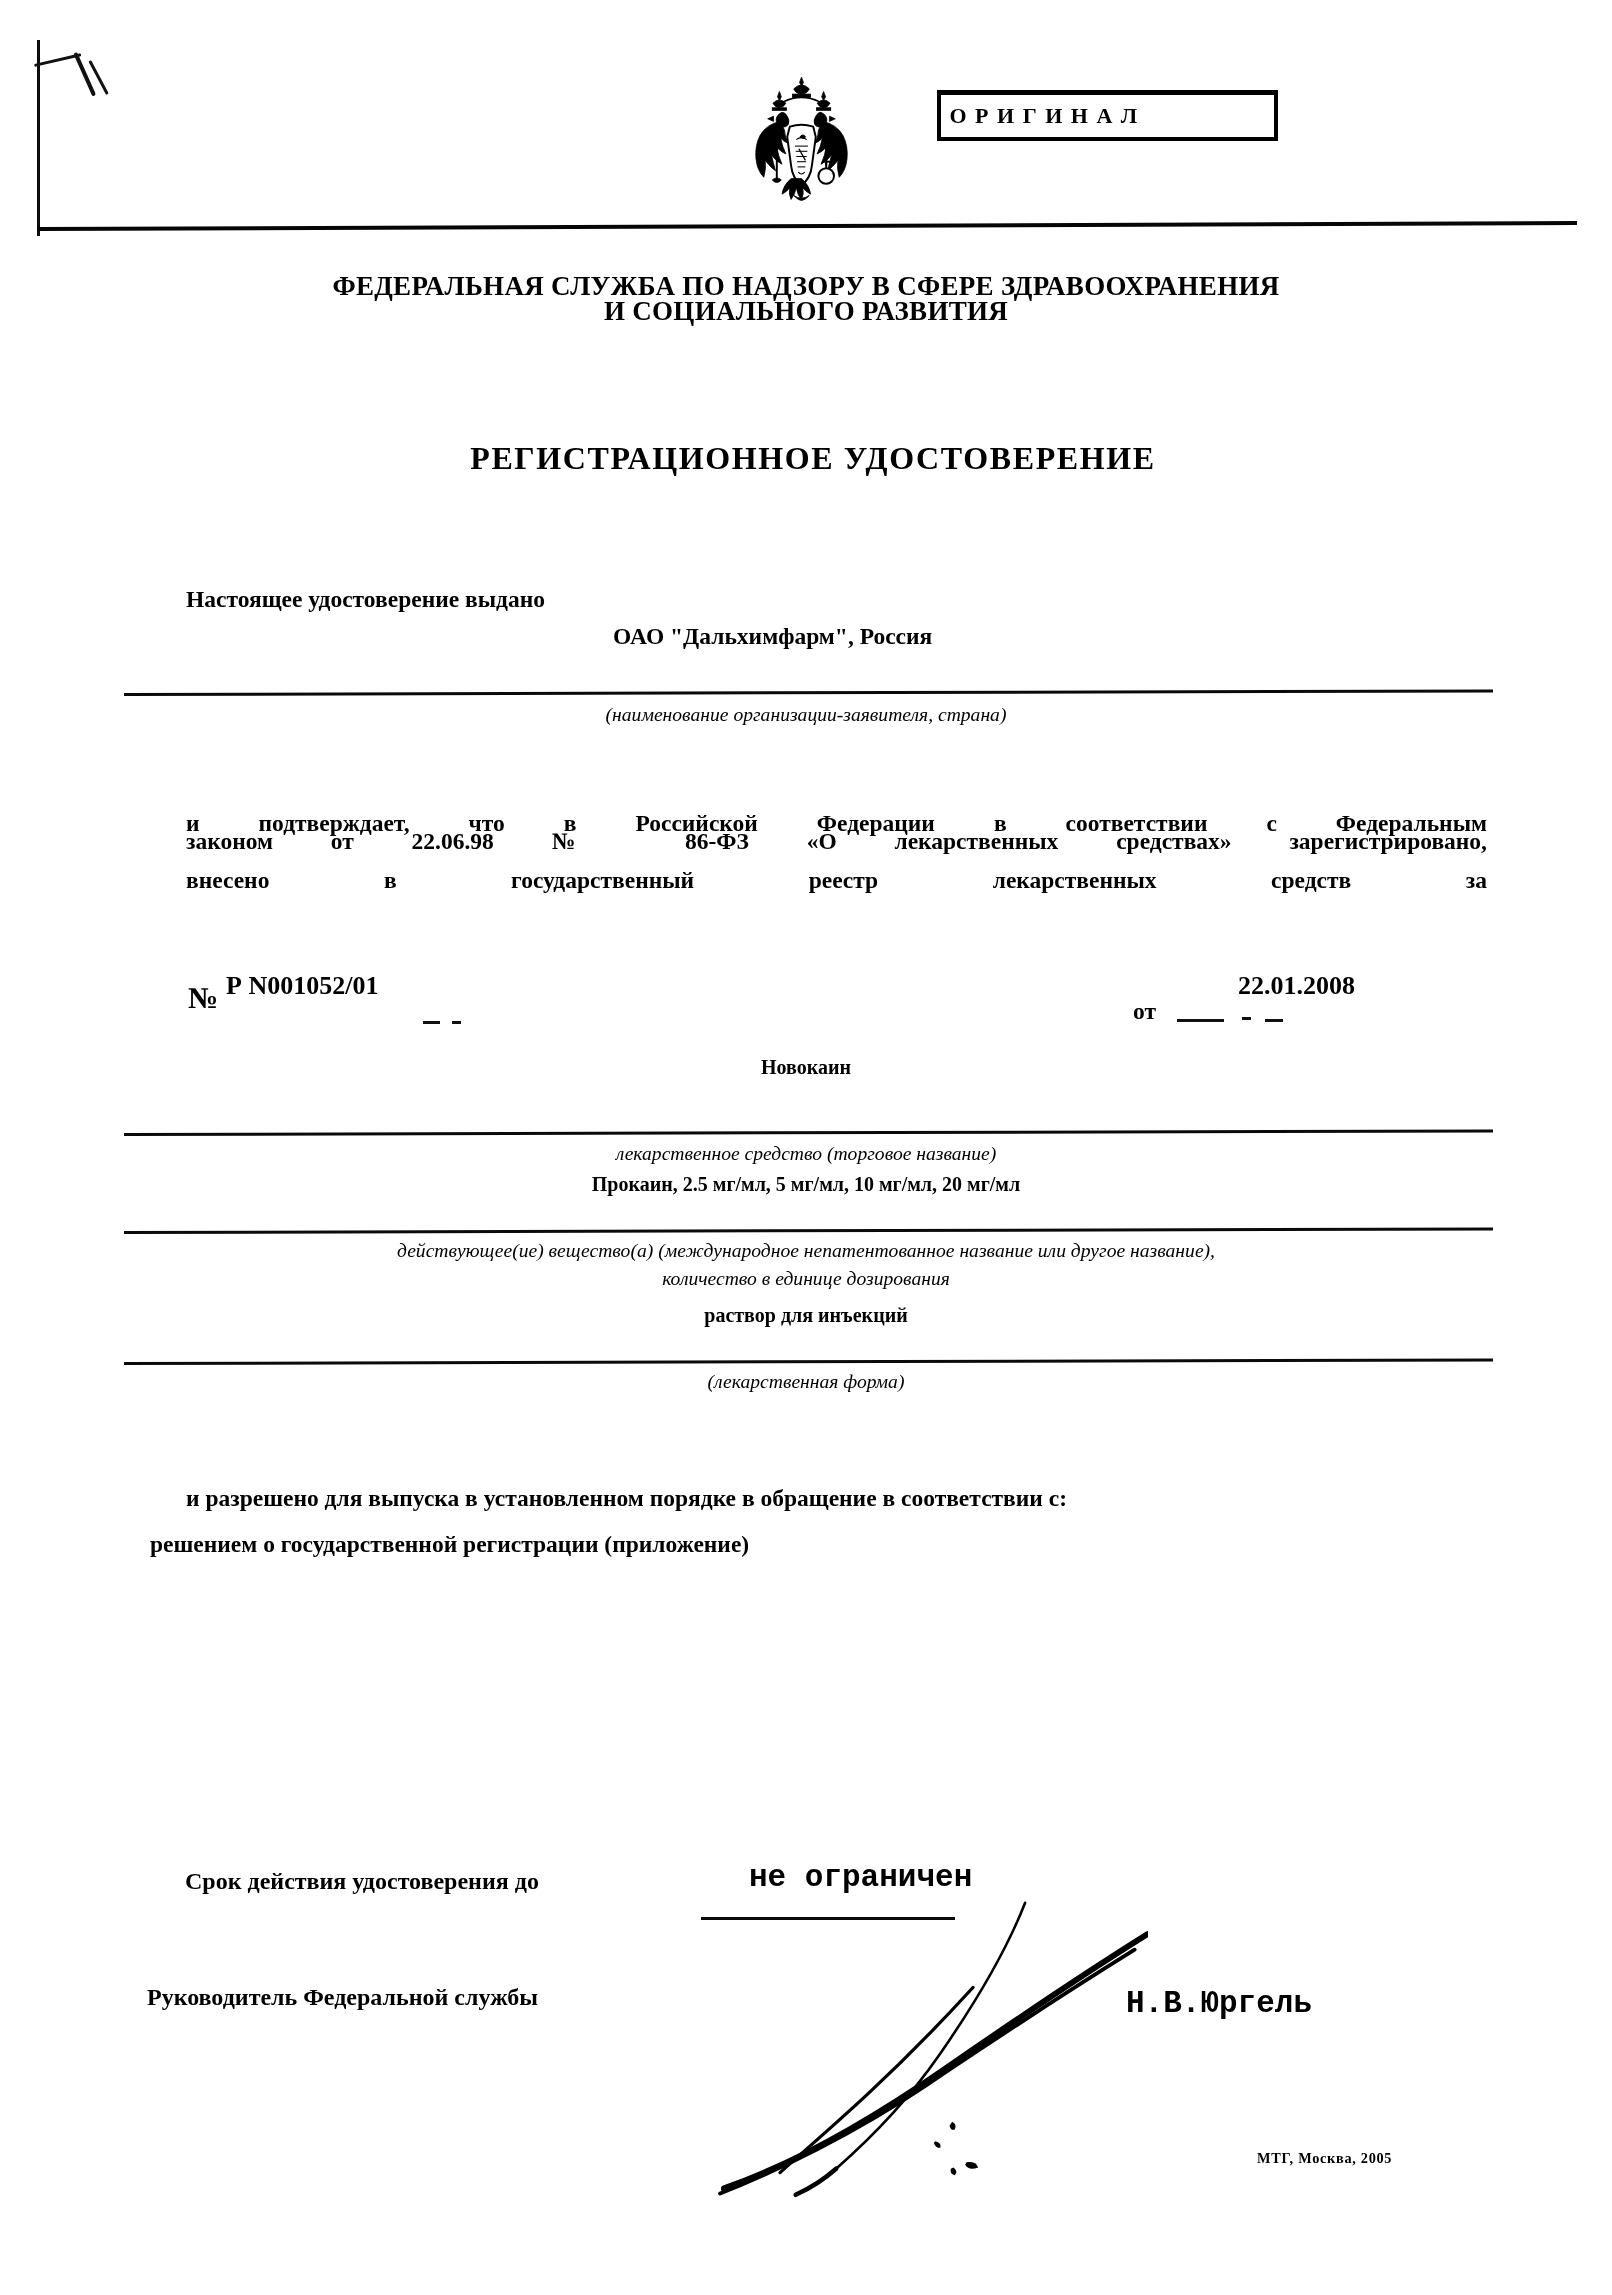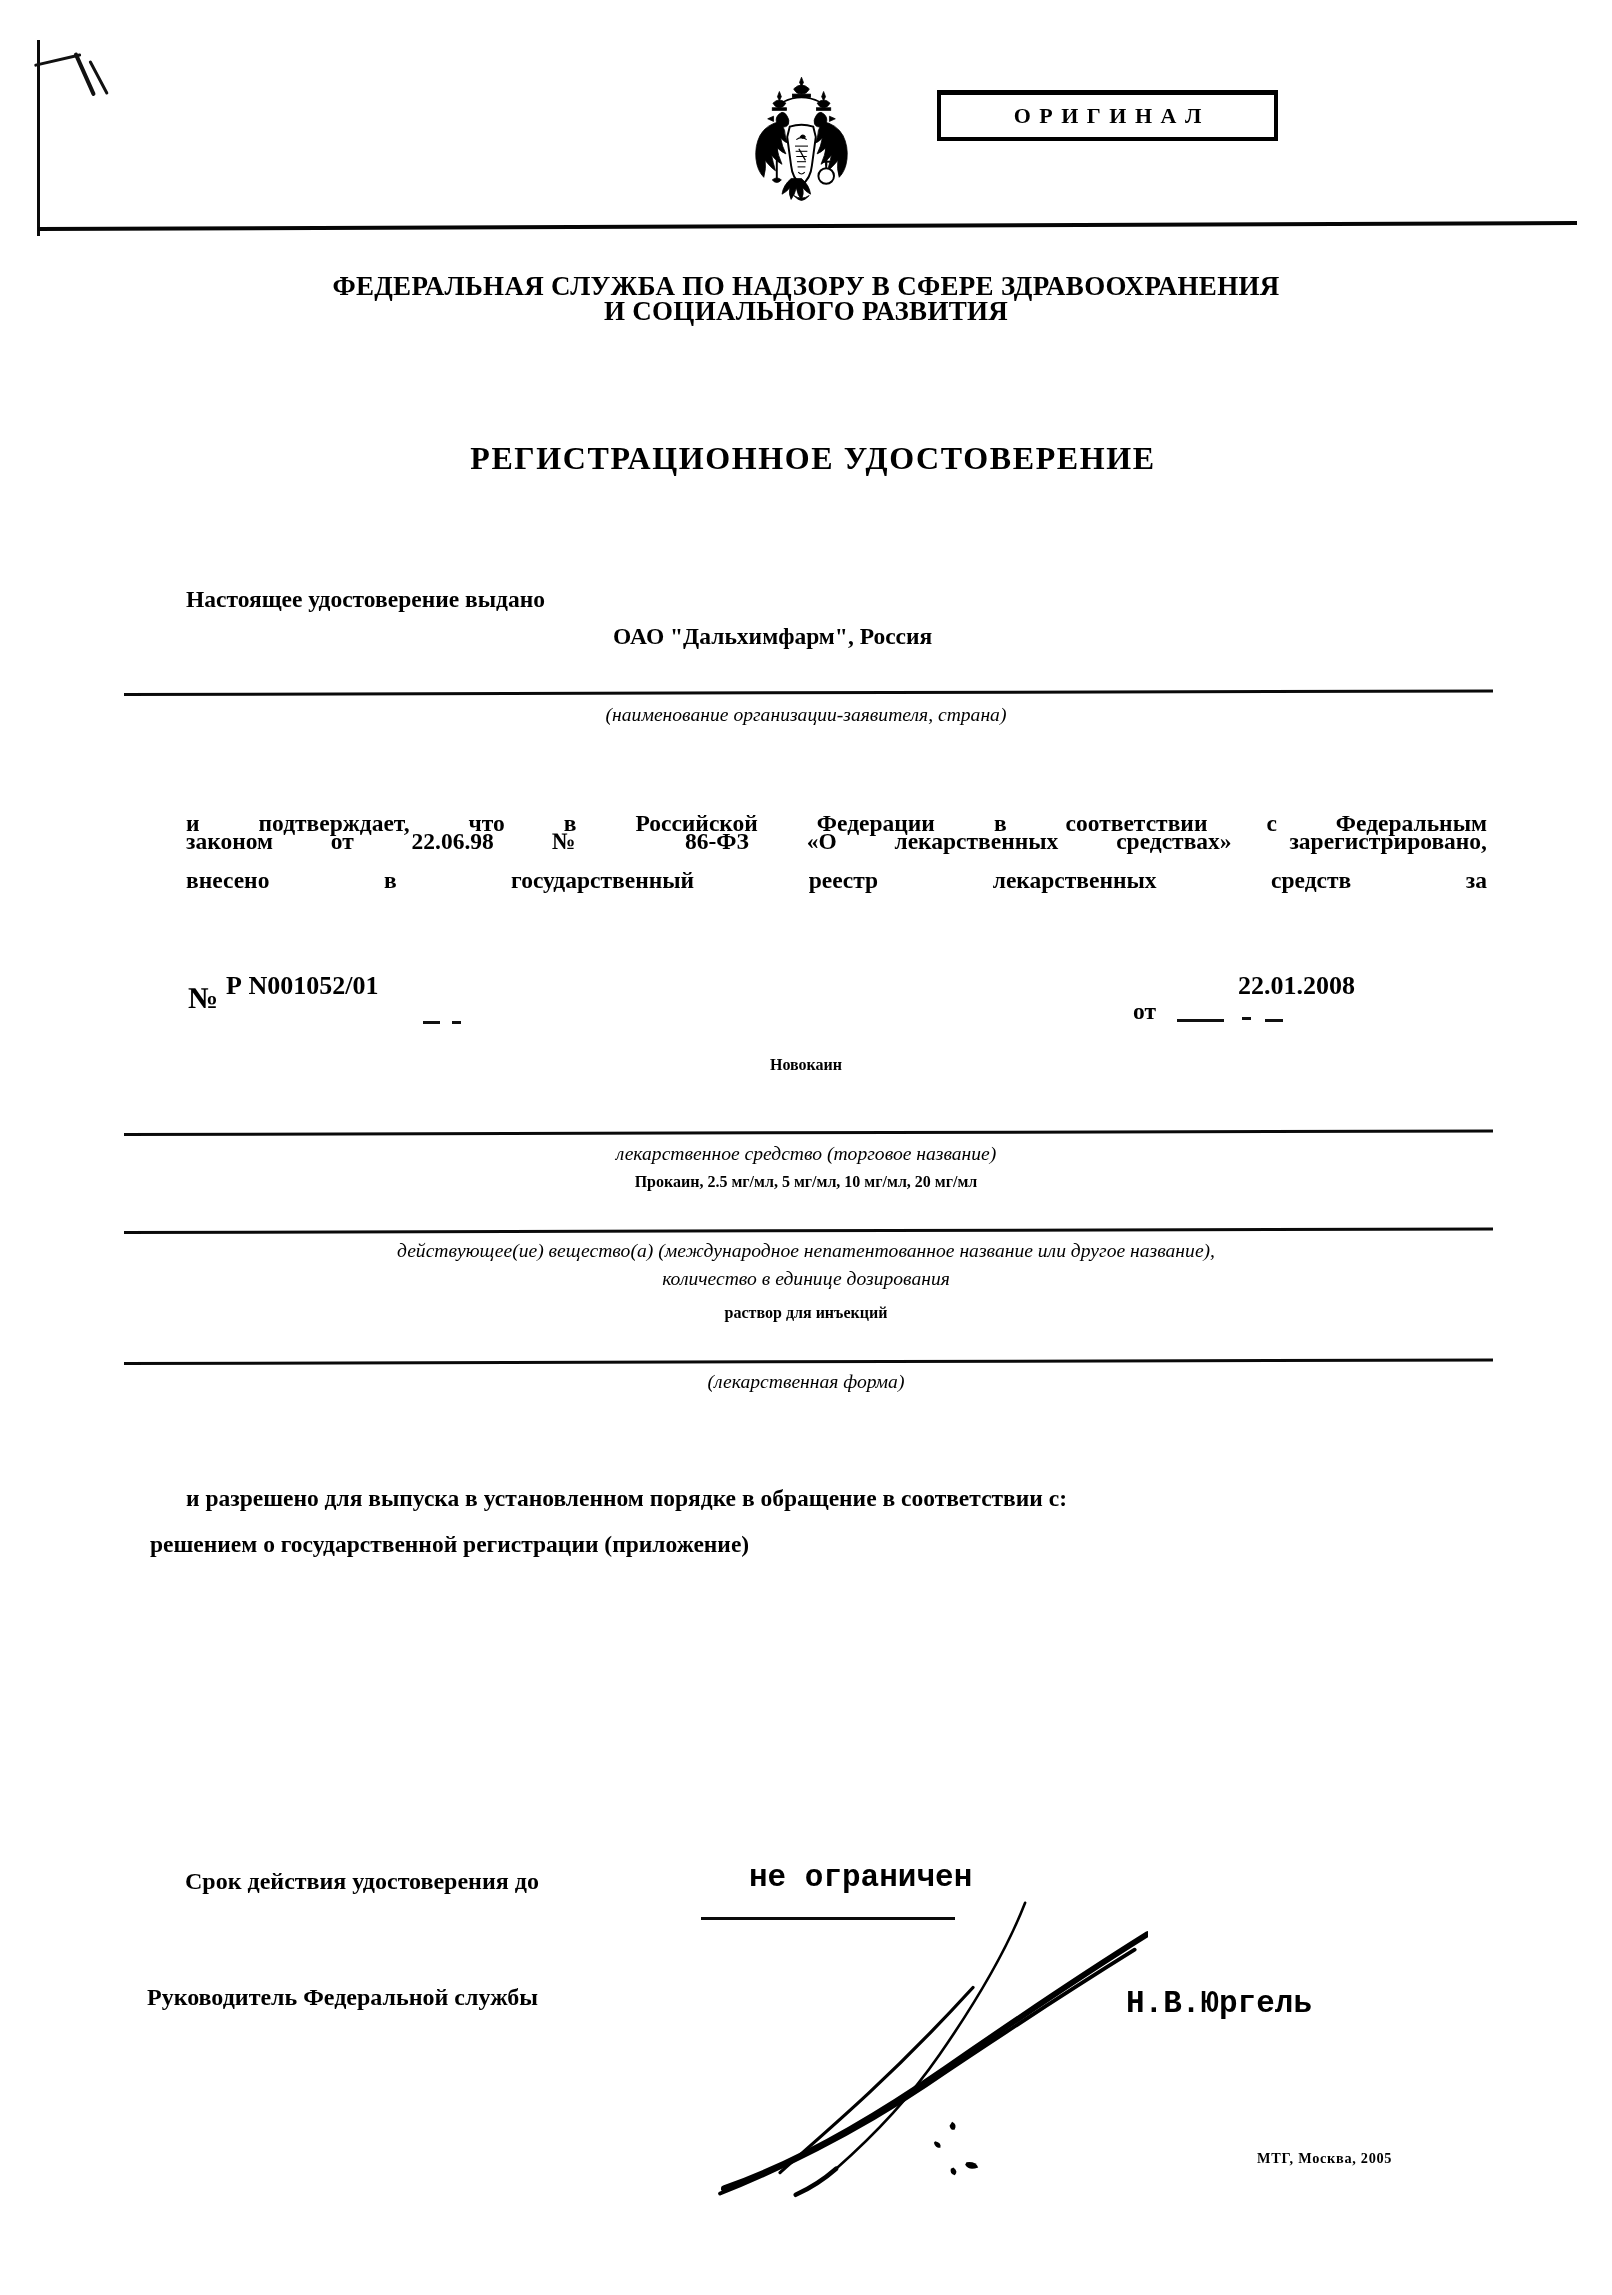--- a/index.html
+++ b/index.html
@@ -74,21 +74,21 @@
   .stamp {
     position: absolute;
     left: 937px;
     top: 90px;
     width: 341px;
     height: 51px;
     border: 4.6px solid #000;
     box-sizing: border-box;
     display: flex;
     align-items: center;
-    justify-content: center;
+    justify-content: flex-start;
     background: #fff;
   }
   .stamp-inner {
     font-family: "Liberation Serif", "DejaVu Serif", serif;
     font-weight: 700;
     font-size: 22px;
     letter-spacing: 8.5px;
     text-indent: 8.5px;
     line-height: 1;
     white-space: nowrap;
@@ -153,21 +153,21 @@
     font-style: italic;
     font-size: 19.6px;
     text-align: center;
     width: 1612px;
     left: 0;
   }
 
   .field-value {
     position: absolute;
     font-weight: 700;
-    font-size: 16px;
+    font-size: 20px;
     text-align: center;
     width: 1612px;
     left: 0;
   }
 
   .rule {
     position: absolute;
     left: 124px;
     width: 1369px;
     height: 2.6px;

